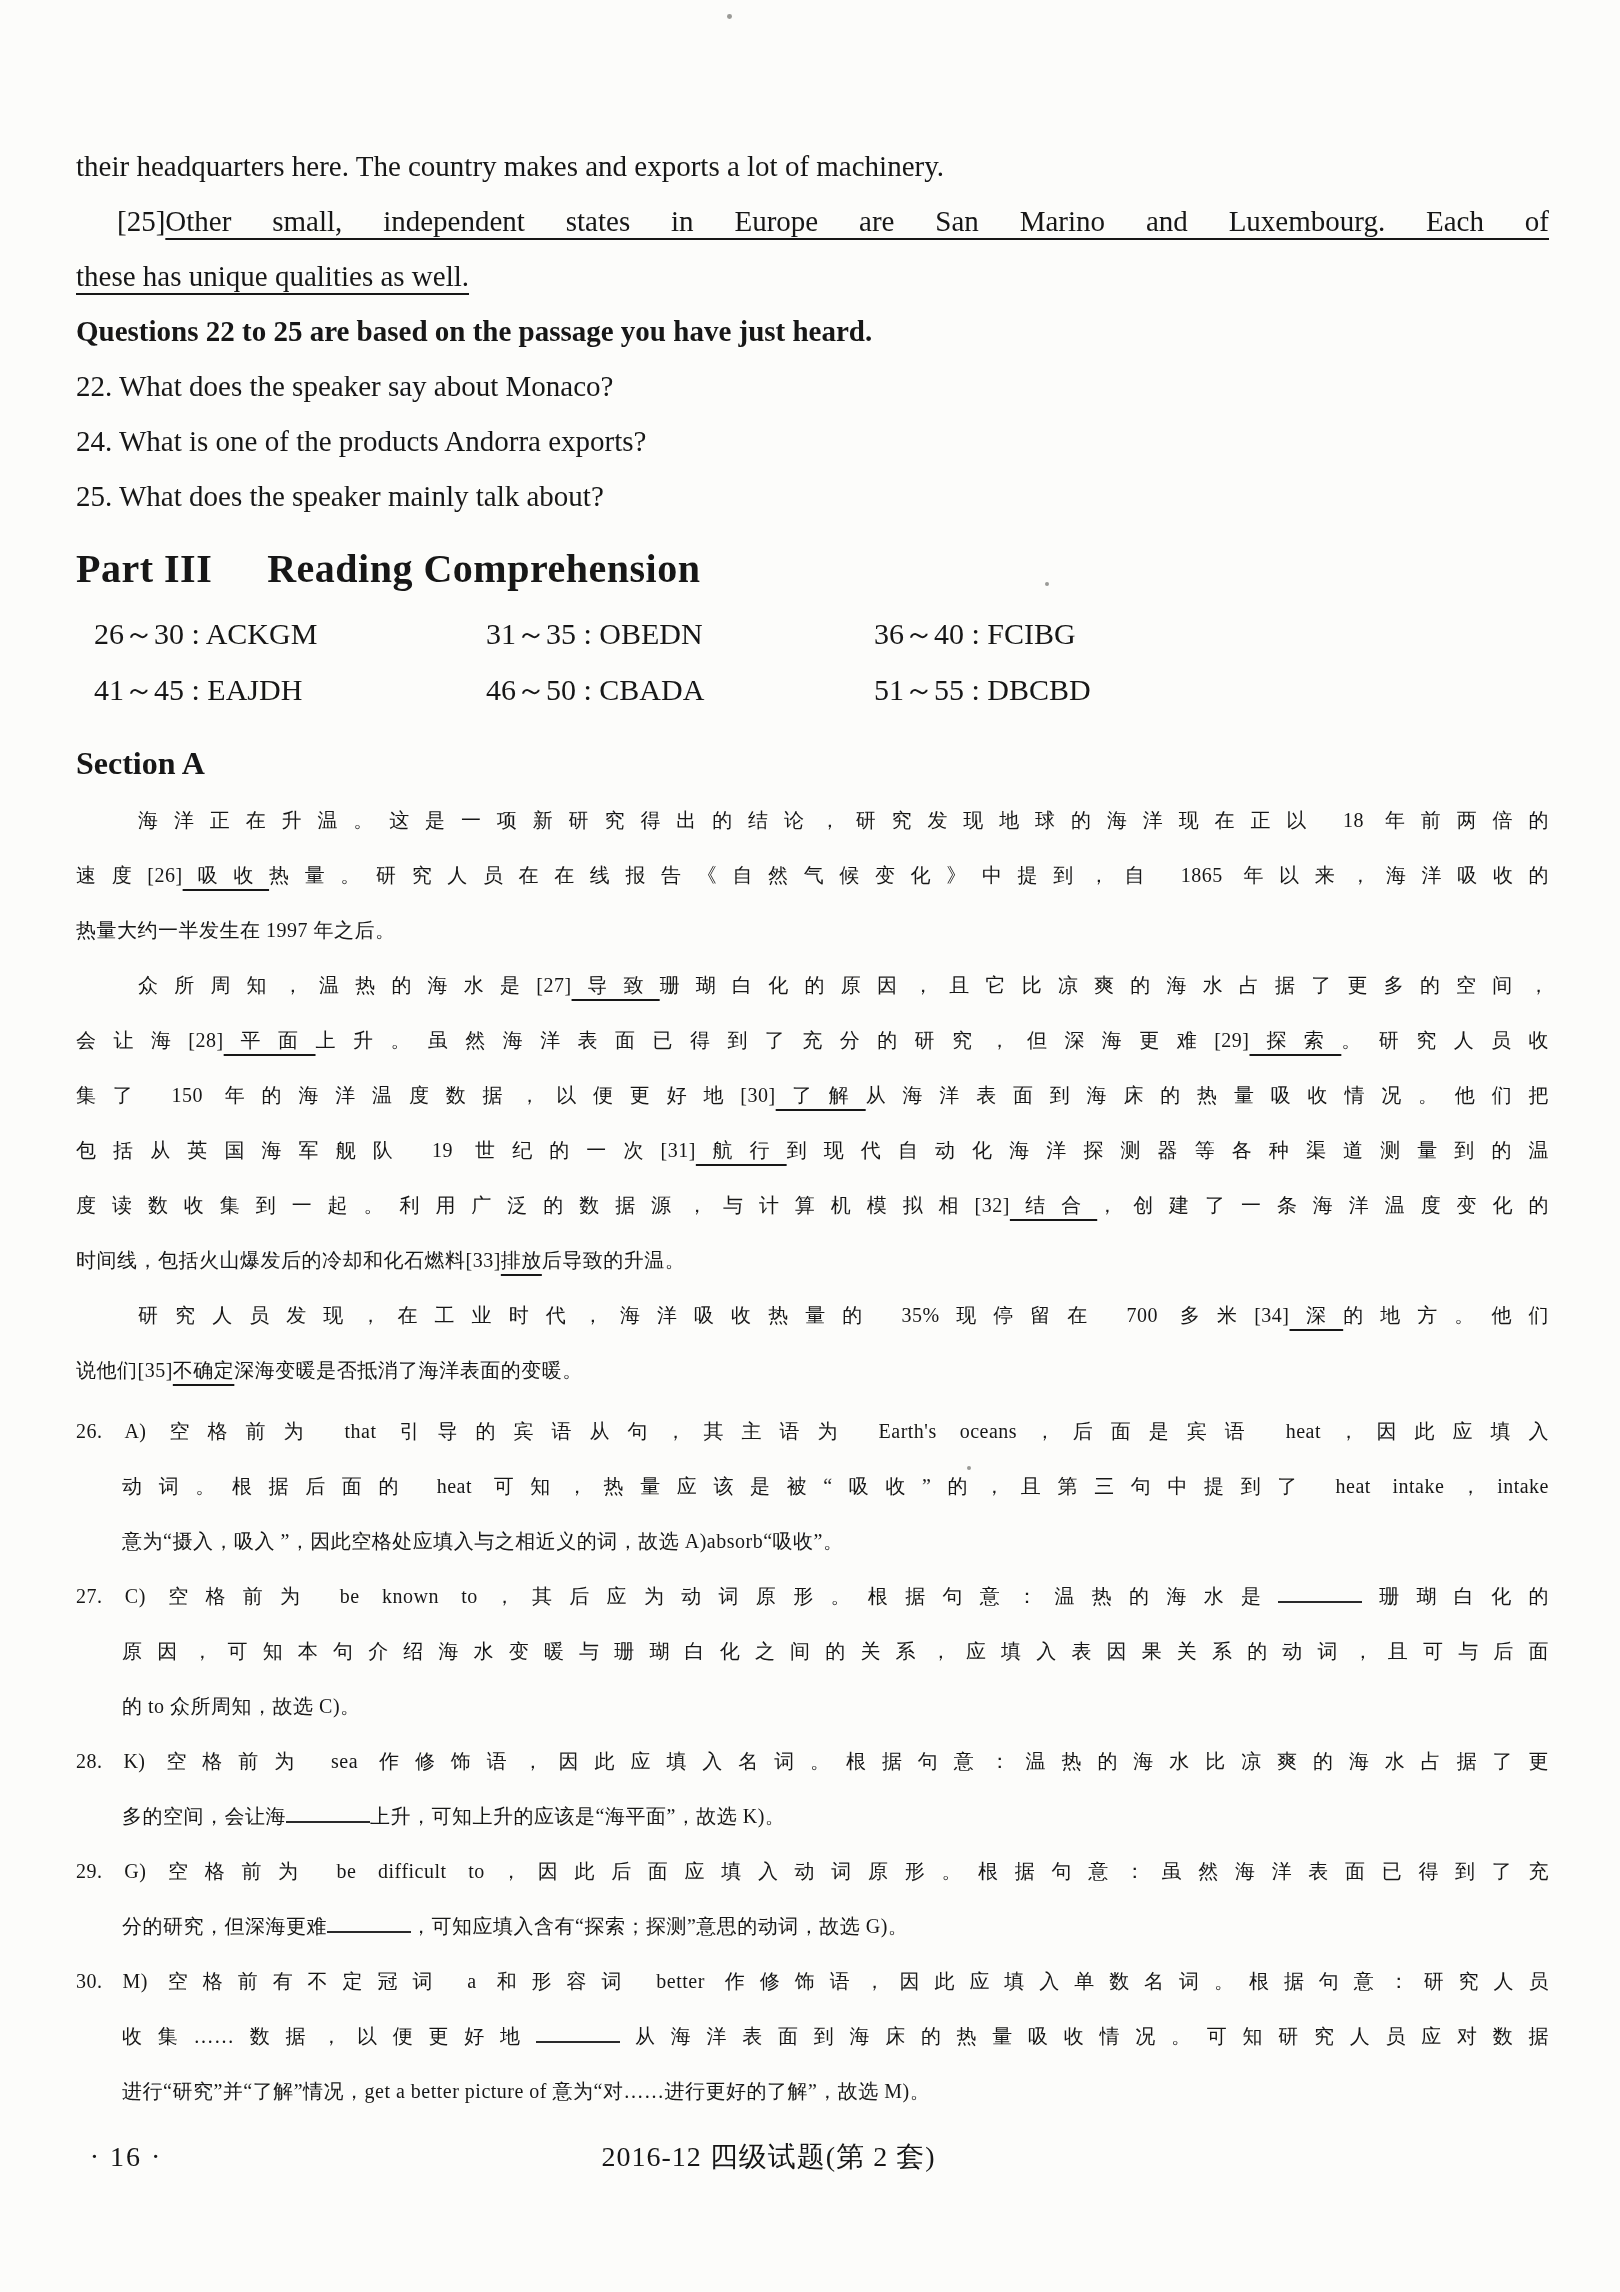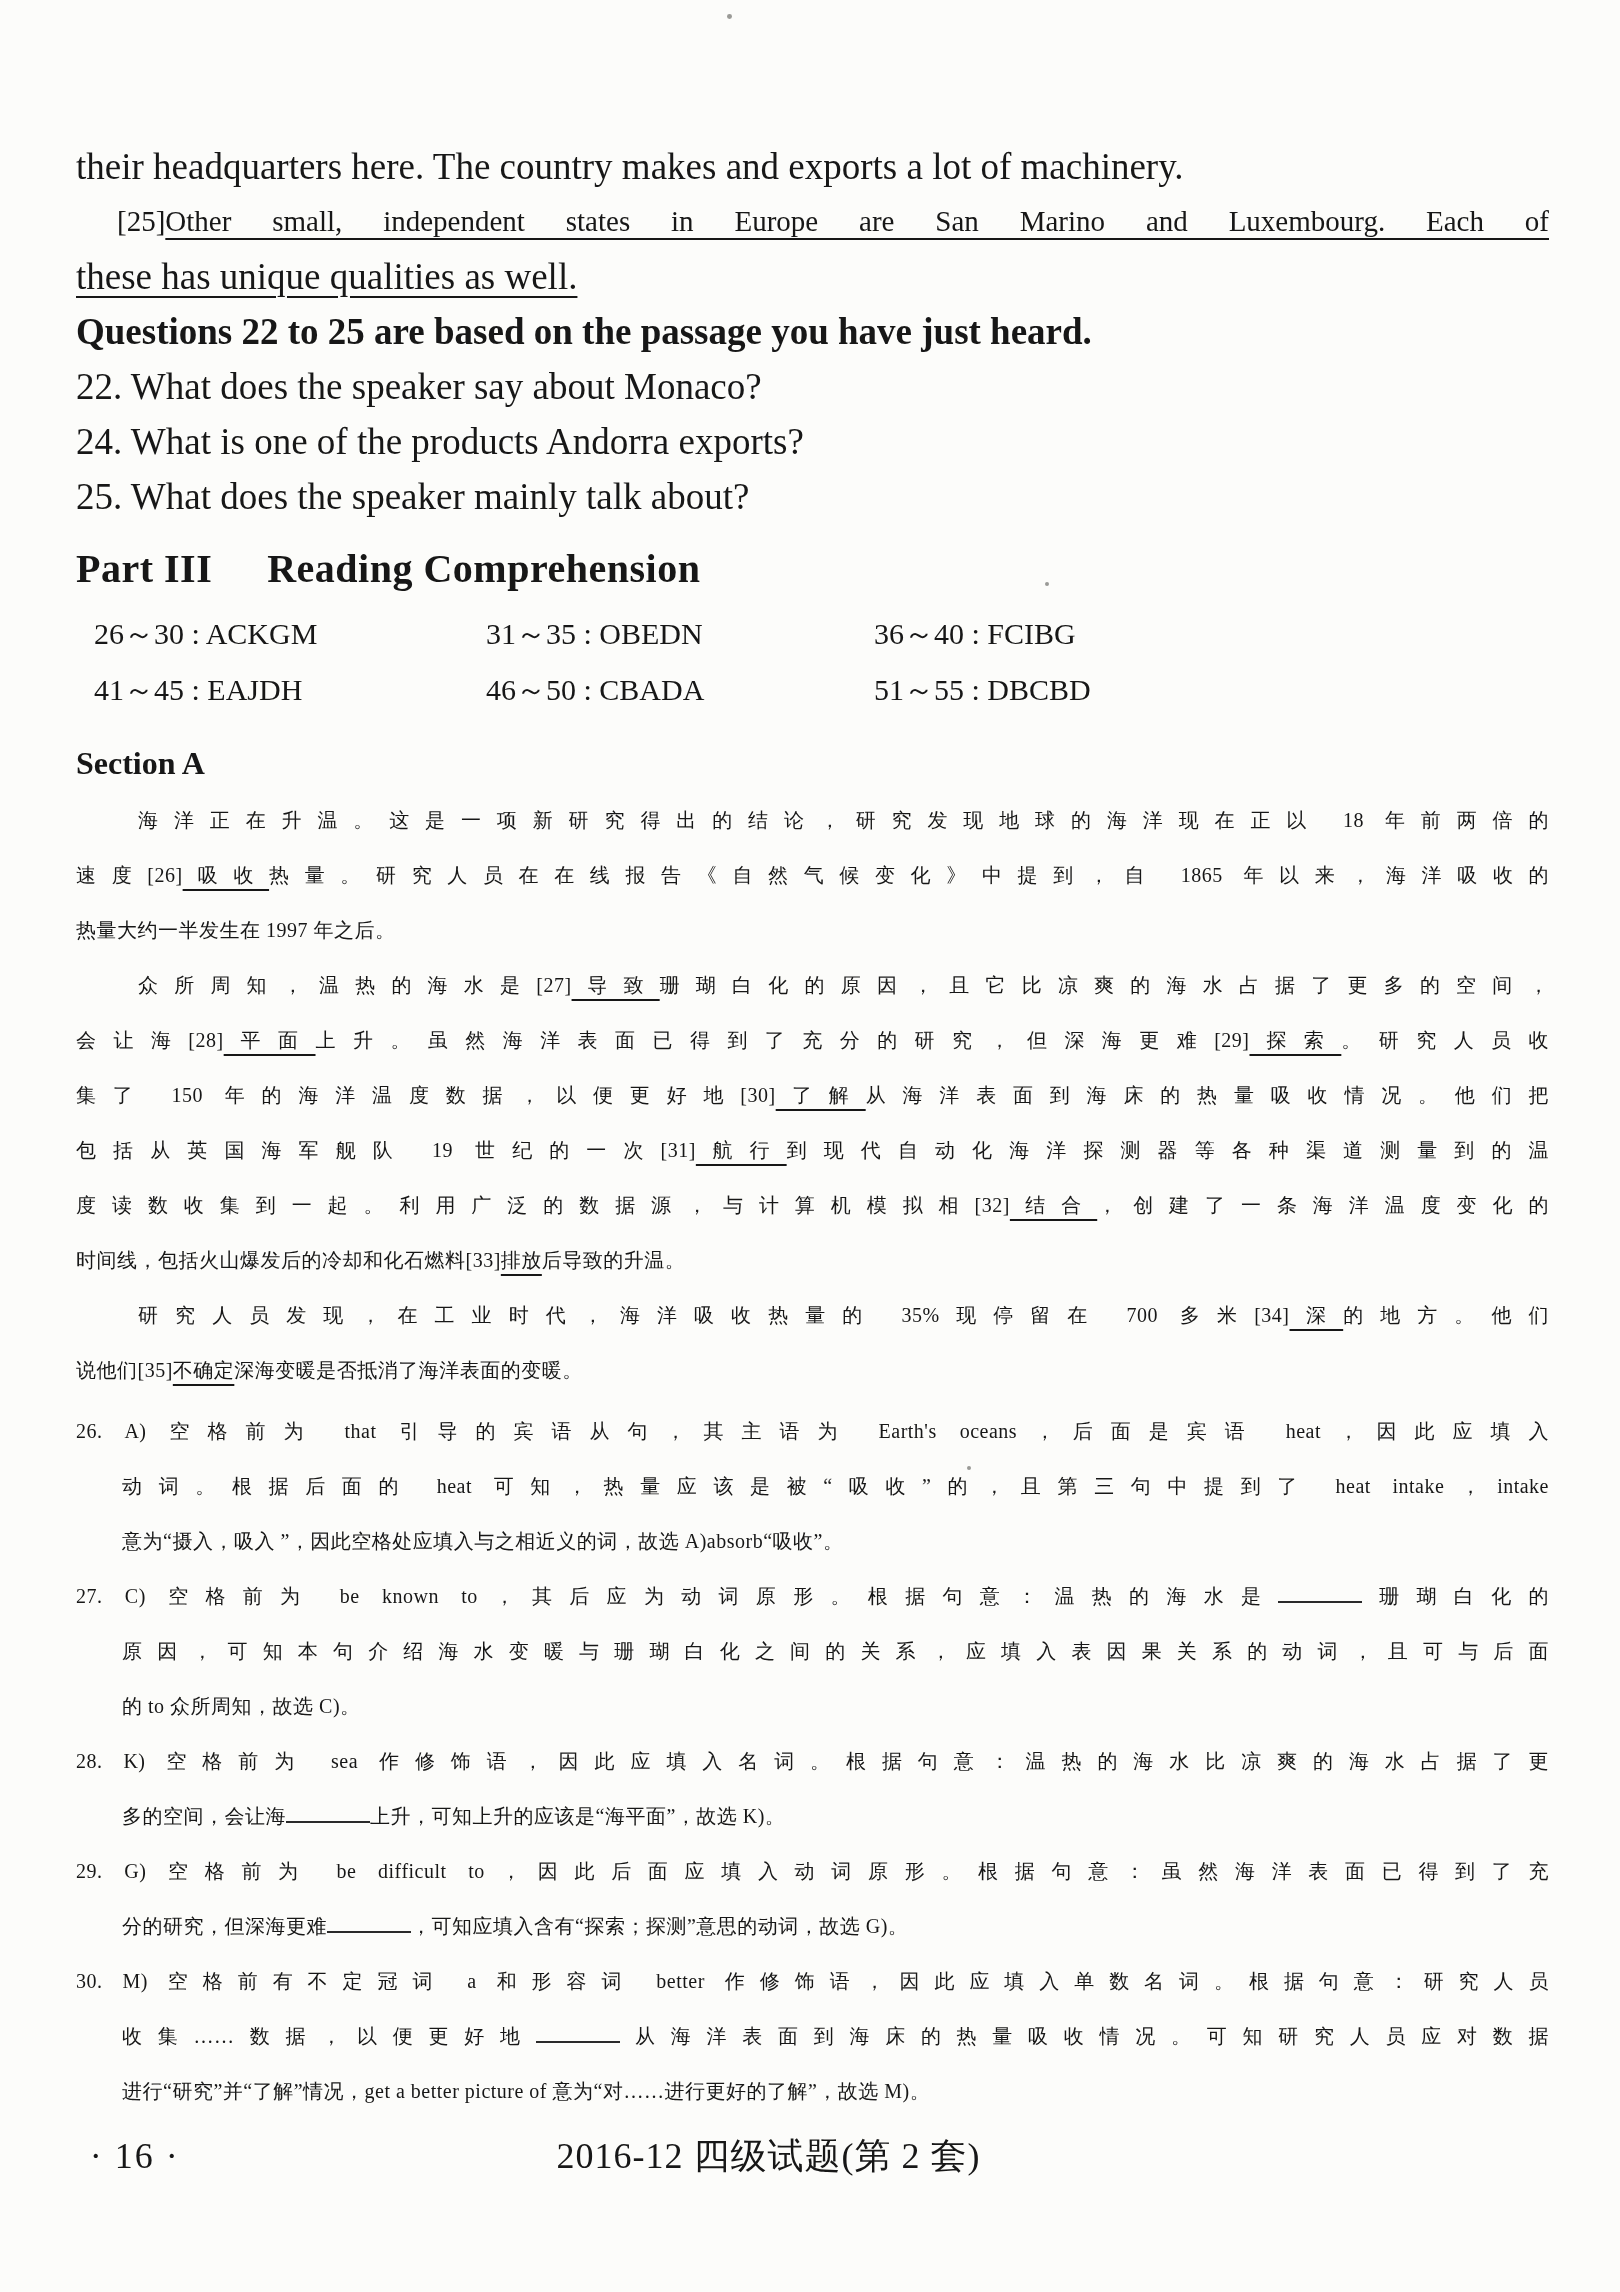--- a/index.html
+++ b/index.html
@@ -5,39 +5,39 @@
   html,body{margin:0;padding:0;}
   body{
     width:1620px;height:2293px;
     background:#fcfcfa;
     font-family:"Liberation Serif","DejaVu Serif",serif;
     color:#171717;
     position:relative;
     overflow:hidden;
   }
   .content{padding:139px 71px 0 76px;}
-  .eline{font-size:37px;line-height:55px;white-space:nowrap;}
+  .eline{font-size:29px;line-height:55px;white-space:nowrap;}
   .ewrap{font-size:29px;line-height:55px;}
   .just{text-align:justify;text-align-last:justify;white-space:normal;}
   .ind-en{text-indent:41px;}
   .bold{font-weight:bold;}
   .u{text-decoration:underline;text-decoration-thickness:2px;text-underline-offset:6.9px;}
   .part-heading{margin-top:13.7px;font-size:40px;font-weight:bold;line-height:61px;letter-spacing:0.5px;}
   .part-title{margin-left:55px;}
   .answer-key{margin-top:7.8px;margin-left:18px;}
   .ak-row{display:grid;grid-template-columns:392px 388px 1fr;font-size:30px;line-height:56px;}
   .section-heading{margin-top:19.6px;font-size:32px;font-weight:bold;line-height:51px;}
   .passage{margin-top:3.9px;}
   .cline{font-size:20px;line-height:55px;letter-spacing:0.5px;}
   .ind-cn{text-indent:62px;}
   .explanations{margin-top:5.9px;}
   .exp{padding-left:46px;}
   .hang{text-indent:-46px;}
   .blank{display:inline-block;width:84px;height:4.9px;border-bottom:2px solid #2a2a2a;}
-  .footer{position:relative;margin-top:11.8px;font-size:36px;line-height:51px;}
+  .footer{position:relative;margin-top:11.8px;font-size:28px;line-height:51px;}
   .page-num{position:absolute;left:13.7px;top:0;letter-spacing:2px;}
   .issue{text-align:center;transform:translateX(-44px);letter-spacing:1px;}
   .speck{position:absolute;background:#9a9a96;border-radius:50%;}
   .speck.s1{left:727px;top:13.7px;width:4.9px;height:4.9px;}
   .speck.s2{left:1045px;top:582px;width:3.9px;height:3.9px;}
   .speck.s3{left:967px;top:1466px;width:3.9px;height:3.9px;}
 </style>
 </head>
 <body>
 

